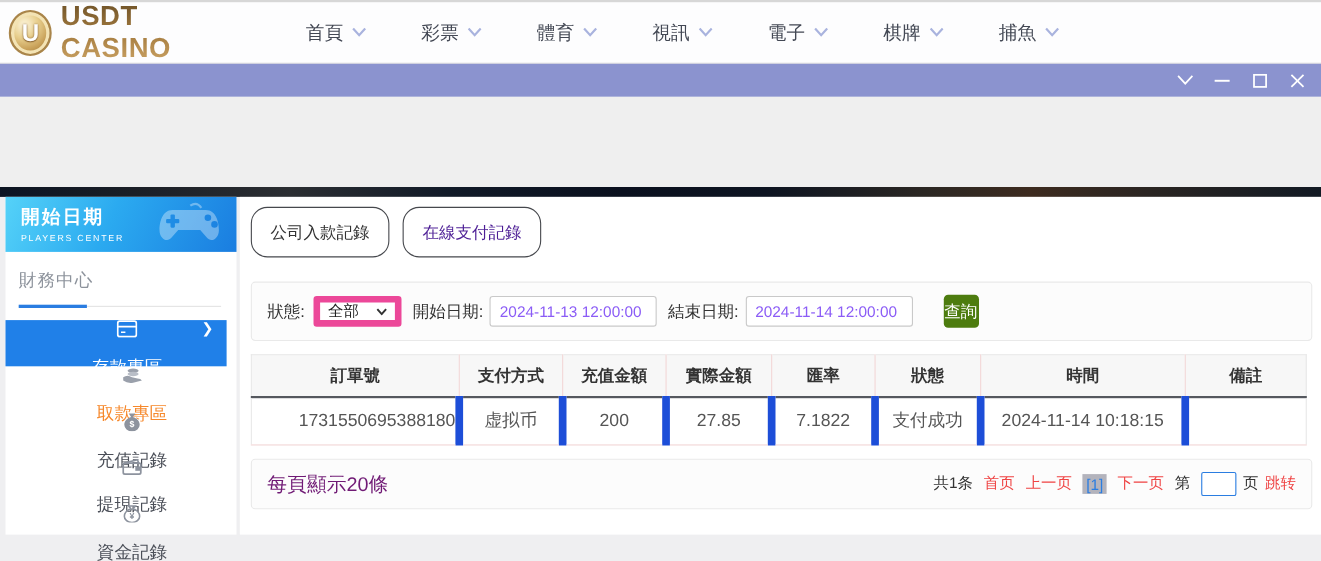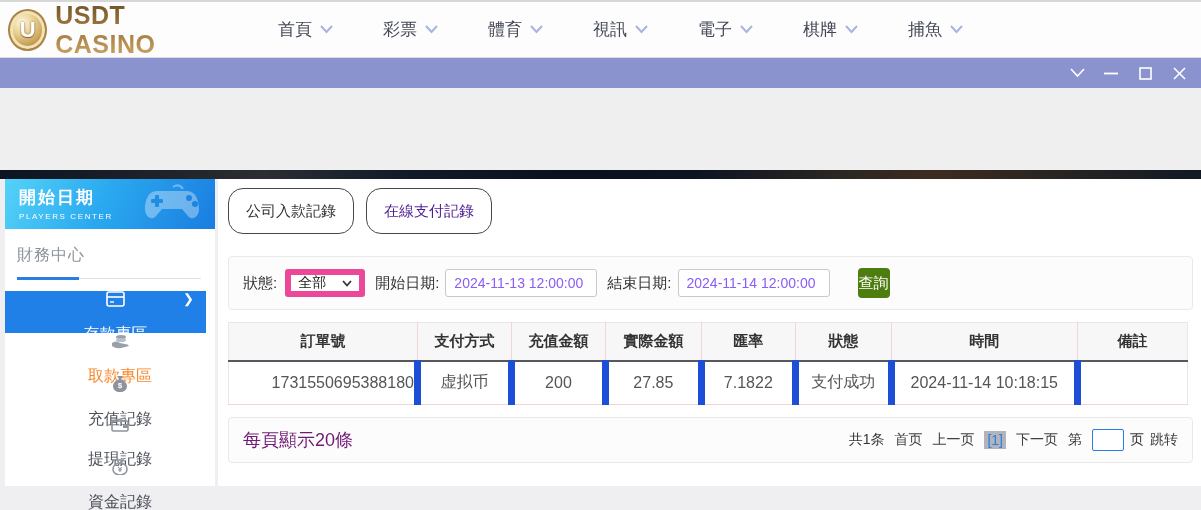--- a/index.html
+++ b/index.html
@@ -82,21 +82,21 @@
   th:first-child { border-left:none; }
   td { height:44px; text-align:center; font-size:16px; color:#555;
        border-left:7px solid #1d4ed8; border-bottom:1px solid #f2d6d6; }
   td:first-child { border-left:none; font-size:16px;text-align:right; }
   .c0{width:19.7%}.c1{width:9.8%}.c2{width:9.8%}.c3{width:10%}.c4{width:9.8%}.c5{width:10%}.c6{width:19.4%}.c7{width:11.5%}
 
   .pager-box { margin-top:12px; border:1px solid #e9e9e9; background:#fcfcfc; border-radius:4px;
                height:46px; display:flex; align-items:center; justify-content:space-between; padding:0 14px; }
   .pager-left { font-size:18px; color:#701a75; }
   .pager-right { display:flex; align-items:center; gap:10px; font-size:14px; color:#333; }
-  .plink { color:#404040; cursor:pointer; }
+  .plink { color:#ef4444; cursor:pointer; }
   .pcur { background:#b3b3bc; color:#2a7de1; padding:1px 3px; cursor:default; }
   .jump-input { width:32px; height:22px; border:1px solid #2a7de1; border-radius:2px; }
   .tight { margin-left:-4px; }
 </style>
 </head>
 <body>
 
 <div class="navbar">
   <div class="logo">
     <div class="coin">

